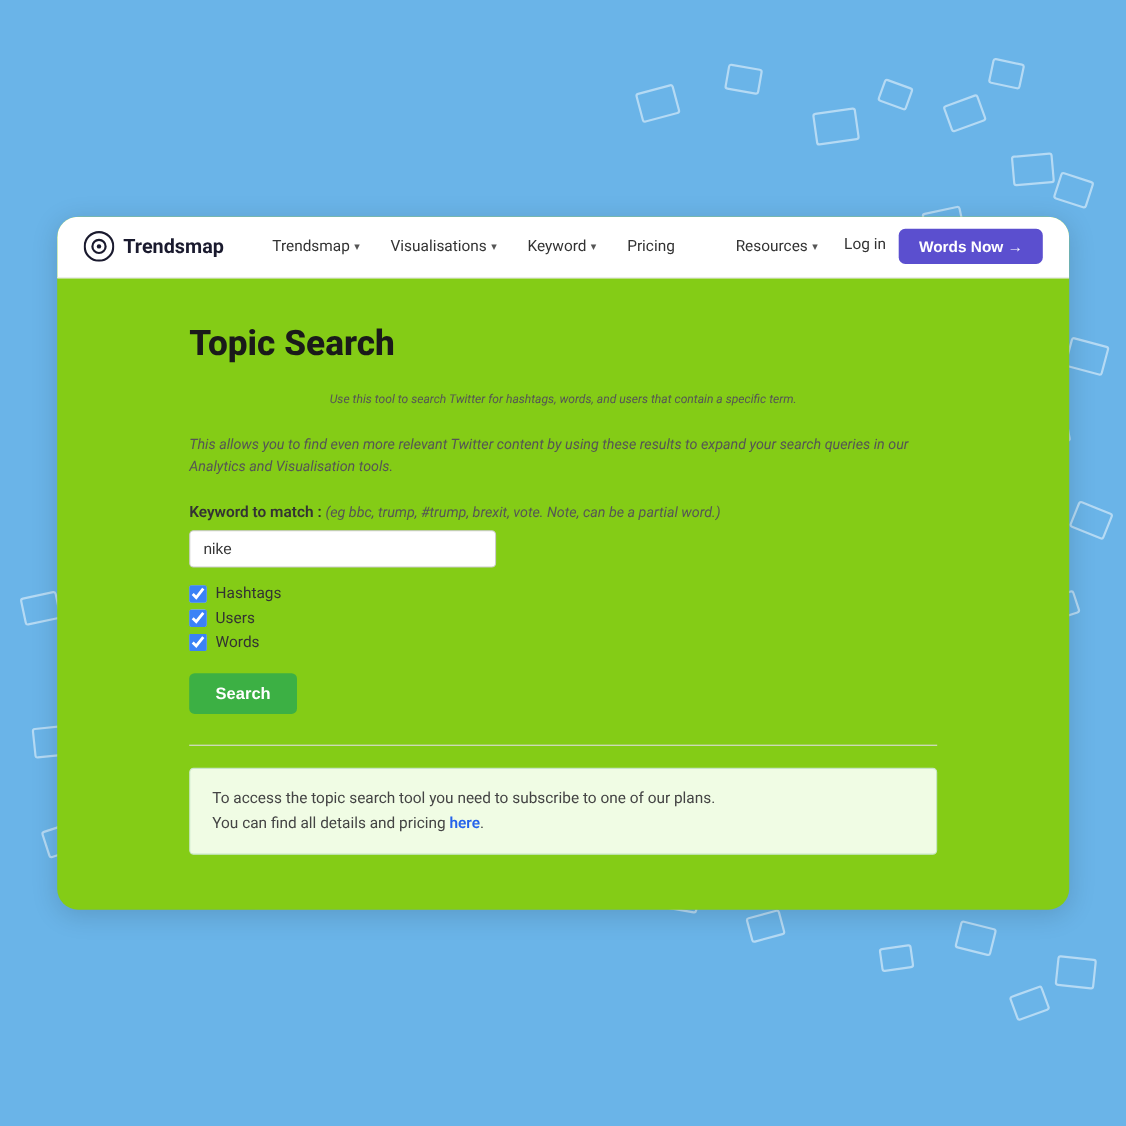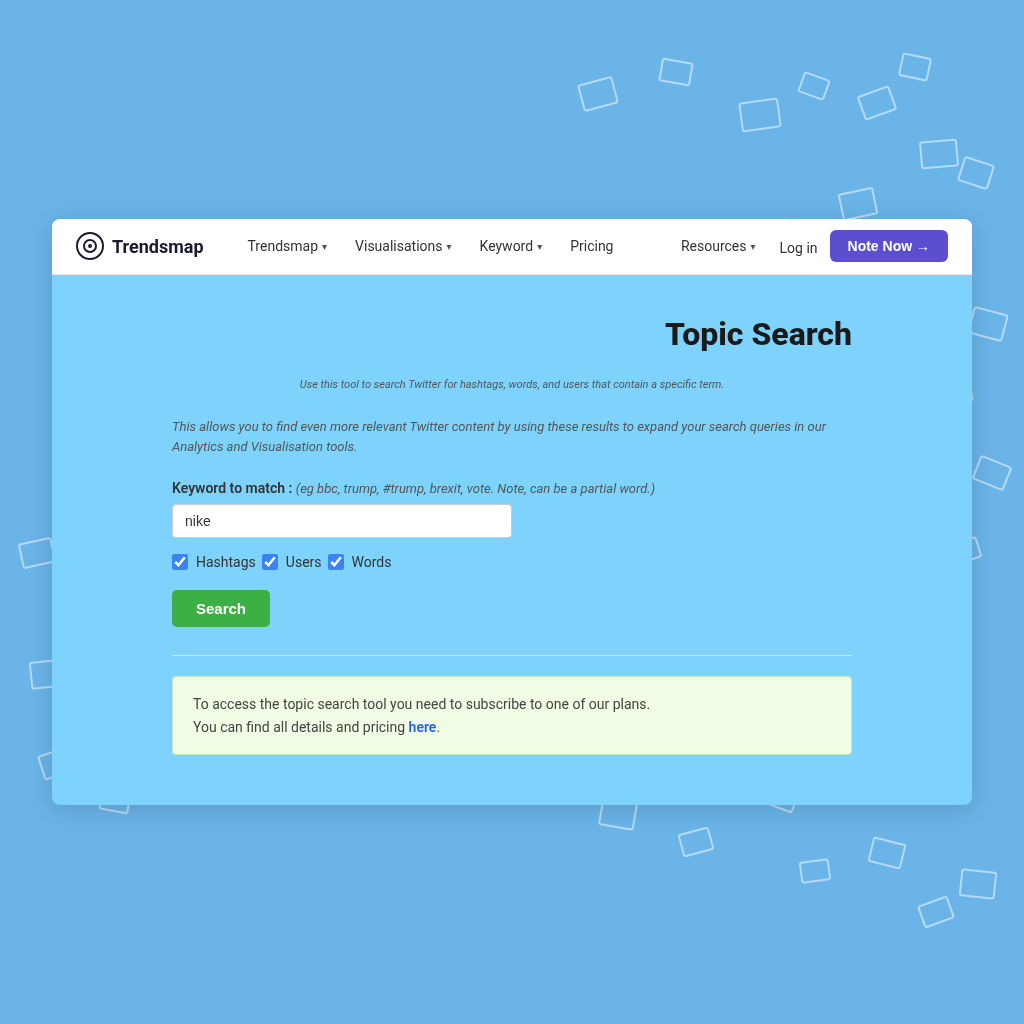--- a/index.html
+++ b/index.html
@@ -37,22 +37,22 @@
       position: relative;
       z-index: 10;
       padding: 30px;
       width: 1024px;
       display: flex;
       align-items: center;
       justify-content: center;
     }
 
     .card {
-      background: #7dd3fc;
-      border-radius: 8px;
+      background: #84cc16;
+      border-radius: 19px;
       box-shadow: 0 4px 24px rgba(0,0,0,0.15);
       width: 920px;
       overflow: hidden;
     }
 
     
     .navbar {
       display: flex;
       align-items: center;
       padding: 0 24px;
@@ -100,21 +100,21 @@
       white-space: nowrap;
     }
 
     .nav-item .chevron {
       font-size: 10px;
       color: #555;
     }
 
     .nav-right {
       display: flex;
-      align-items: flex-end;
+      align-items: flex-start;
       gap: 0;
       margin-left: auto;
     }
 
     .login-btn {
       font-size: 14px;
       color: #333;
       cursor: pointer;
       padding: 6px 12px;
       border-radius: 4px;
@@ -134,21 +134,21 @@
 
     
     .main-content {
       padding: 40px 120px 50px 120px;
     }
 
     .page-title {
       font-size: 32px;
       font-weight: 800;
       color: #1a1a1a;
-      text-align: right;
+      text-align: left;
       margin-bottom: 24px;
     }
 
     .description {
       font-size: 11px;
       color: #555;
       font-style: italic;
       margin-bottom: 24px;
       line-height: 1.5;
       text-align: center;
@@ -170,40 +170,40 @@
     }
 
     .field-label-hint {
       font-weight: 400;
       font-style: italic;
       font-size: 13px;
       color: #555;
     }
 
     .keyword-input {
-      width: 340px;
+      width: 279px;
       padding: 8px 12px;
       border: 1px solid #ccc;
       border-radius: 4px;
       font-size: 14px;
       color: #333;
       outline: none;
       margin-bottom: 16px;
     }
 
     .result-types-label {
       font-size: 14px;
       font-weight: 600;
       color: #333;
       margin-bottom: 8px;
     }
 
     .checkboxes {
       display: flex;
-      flex-direction: row;
+      flex-direction: column;
       gap: 6px;
       margin-bottom: 20px;
     }
 
     .checkbox-row {
       display: flex;
       align-items: center;
       gap: 8px;
       font-size: 14px;
       color: #333;
@@ -317,21 +317,21 @@
           <span>Pricing</span>
         </div>
       </div>
 
       <div class="nav-right">
         <div class="nav-item">
           <span>Resources</span>
           <span class="chevron">▾</span>
         </div>
         <div class="login-btn">Log in</div>
-        <button class="start-btn">Note Now →</button>
+        <button class="start-btn">Words Now →</button>
       </div>
     </nav>
 
     <div class="main-content">
 
       <h1 class="page-title">Topic Search</h1>
 
       <p class="description">Use this tool to search Twitter for hashtags, words, and users that contain a specific term.</p>
       <p class="description-2">This allows you to find even more relevant Twitter content by using these results to expand your search queries in our Analytics and Visualisation tools.</p>
 

